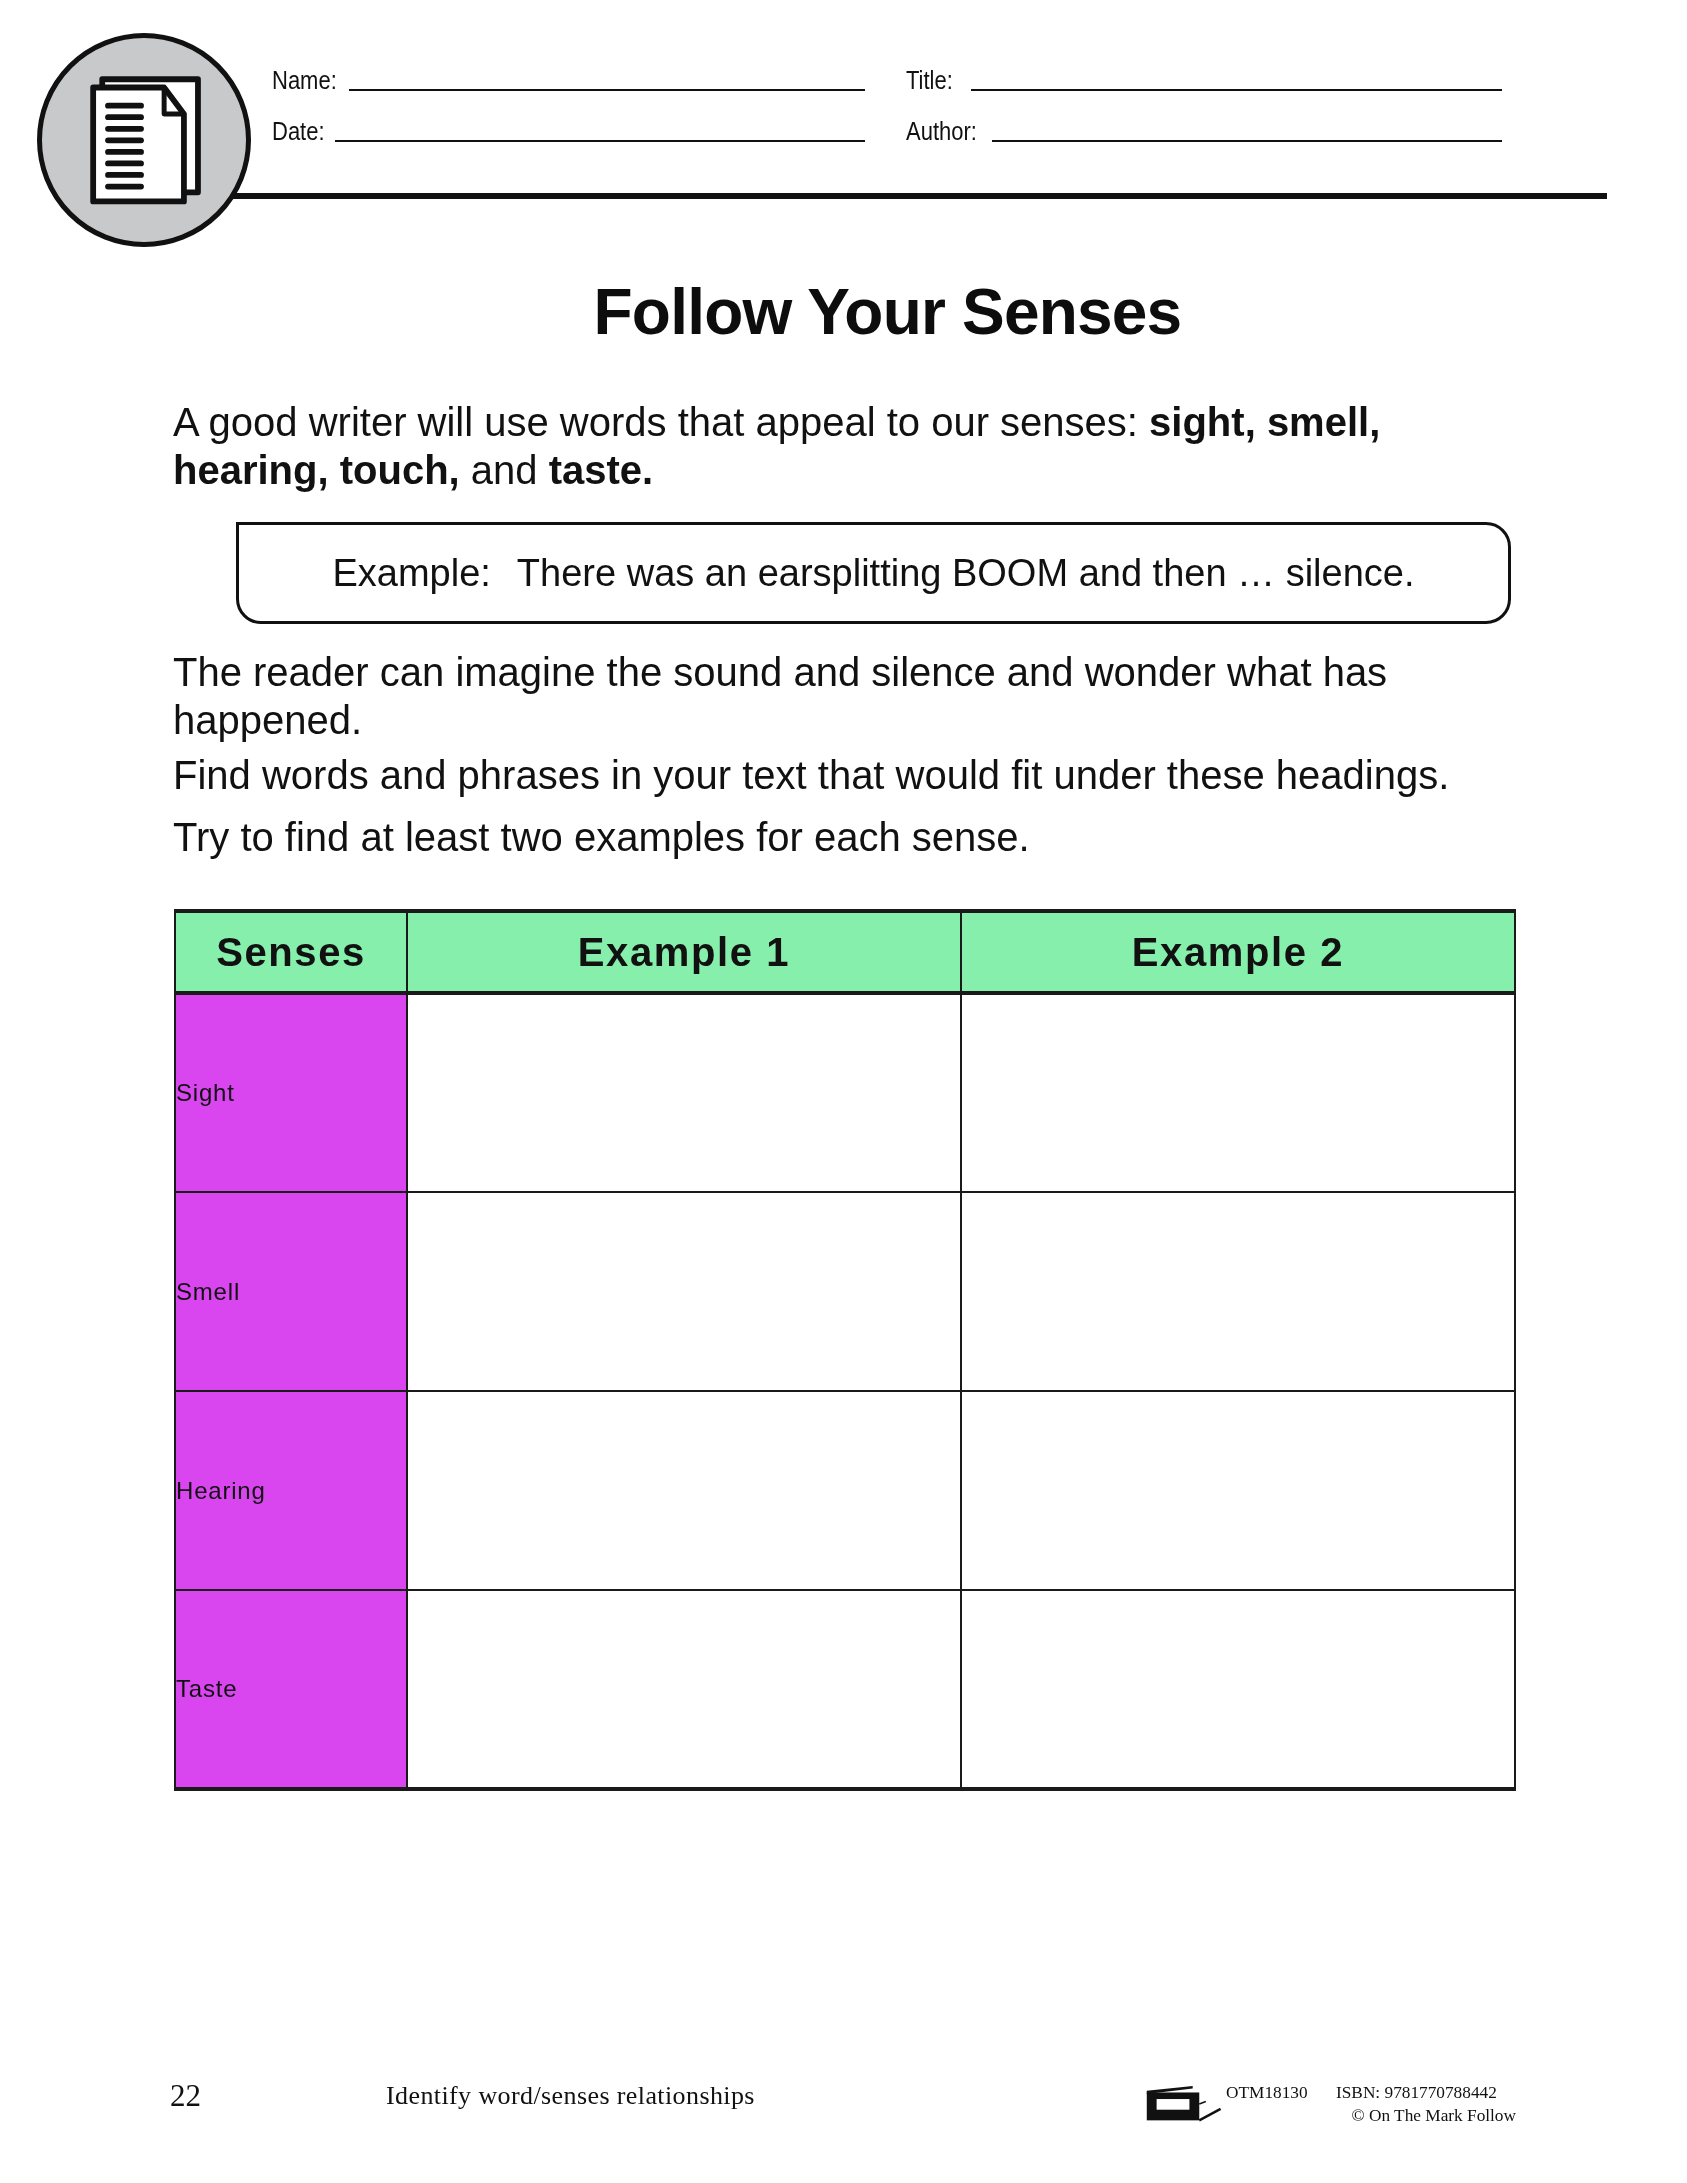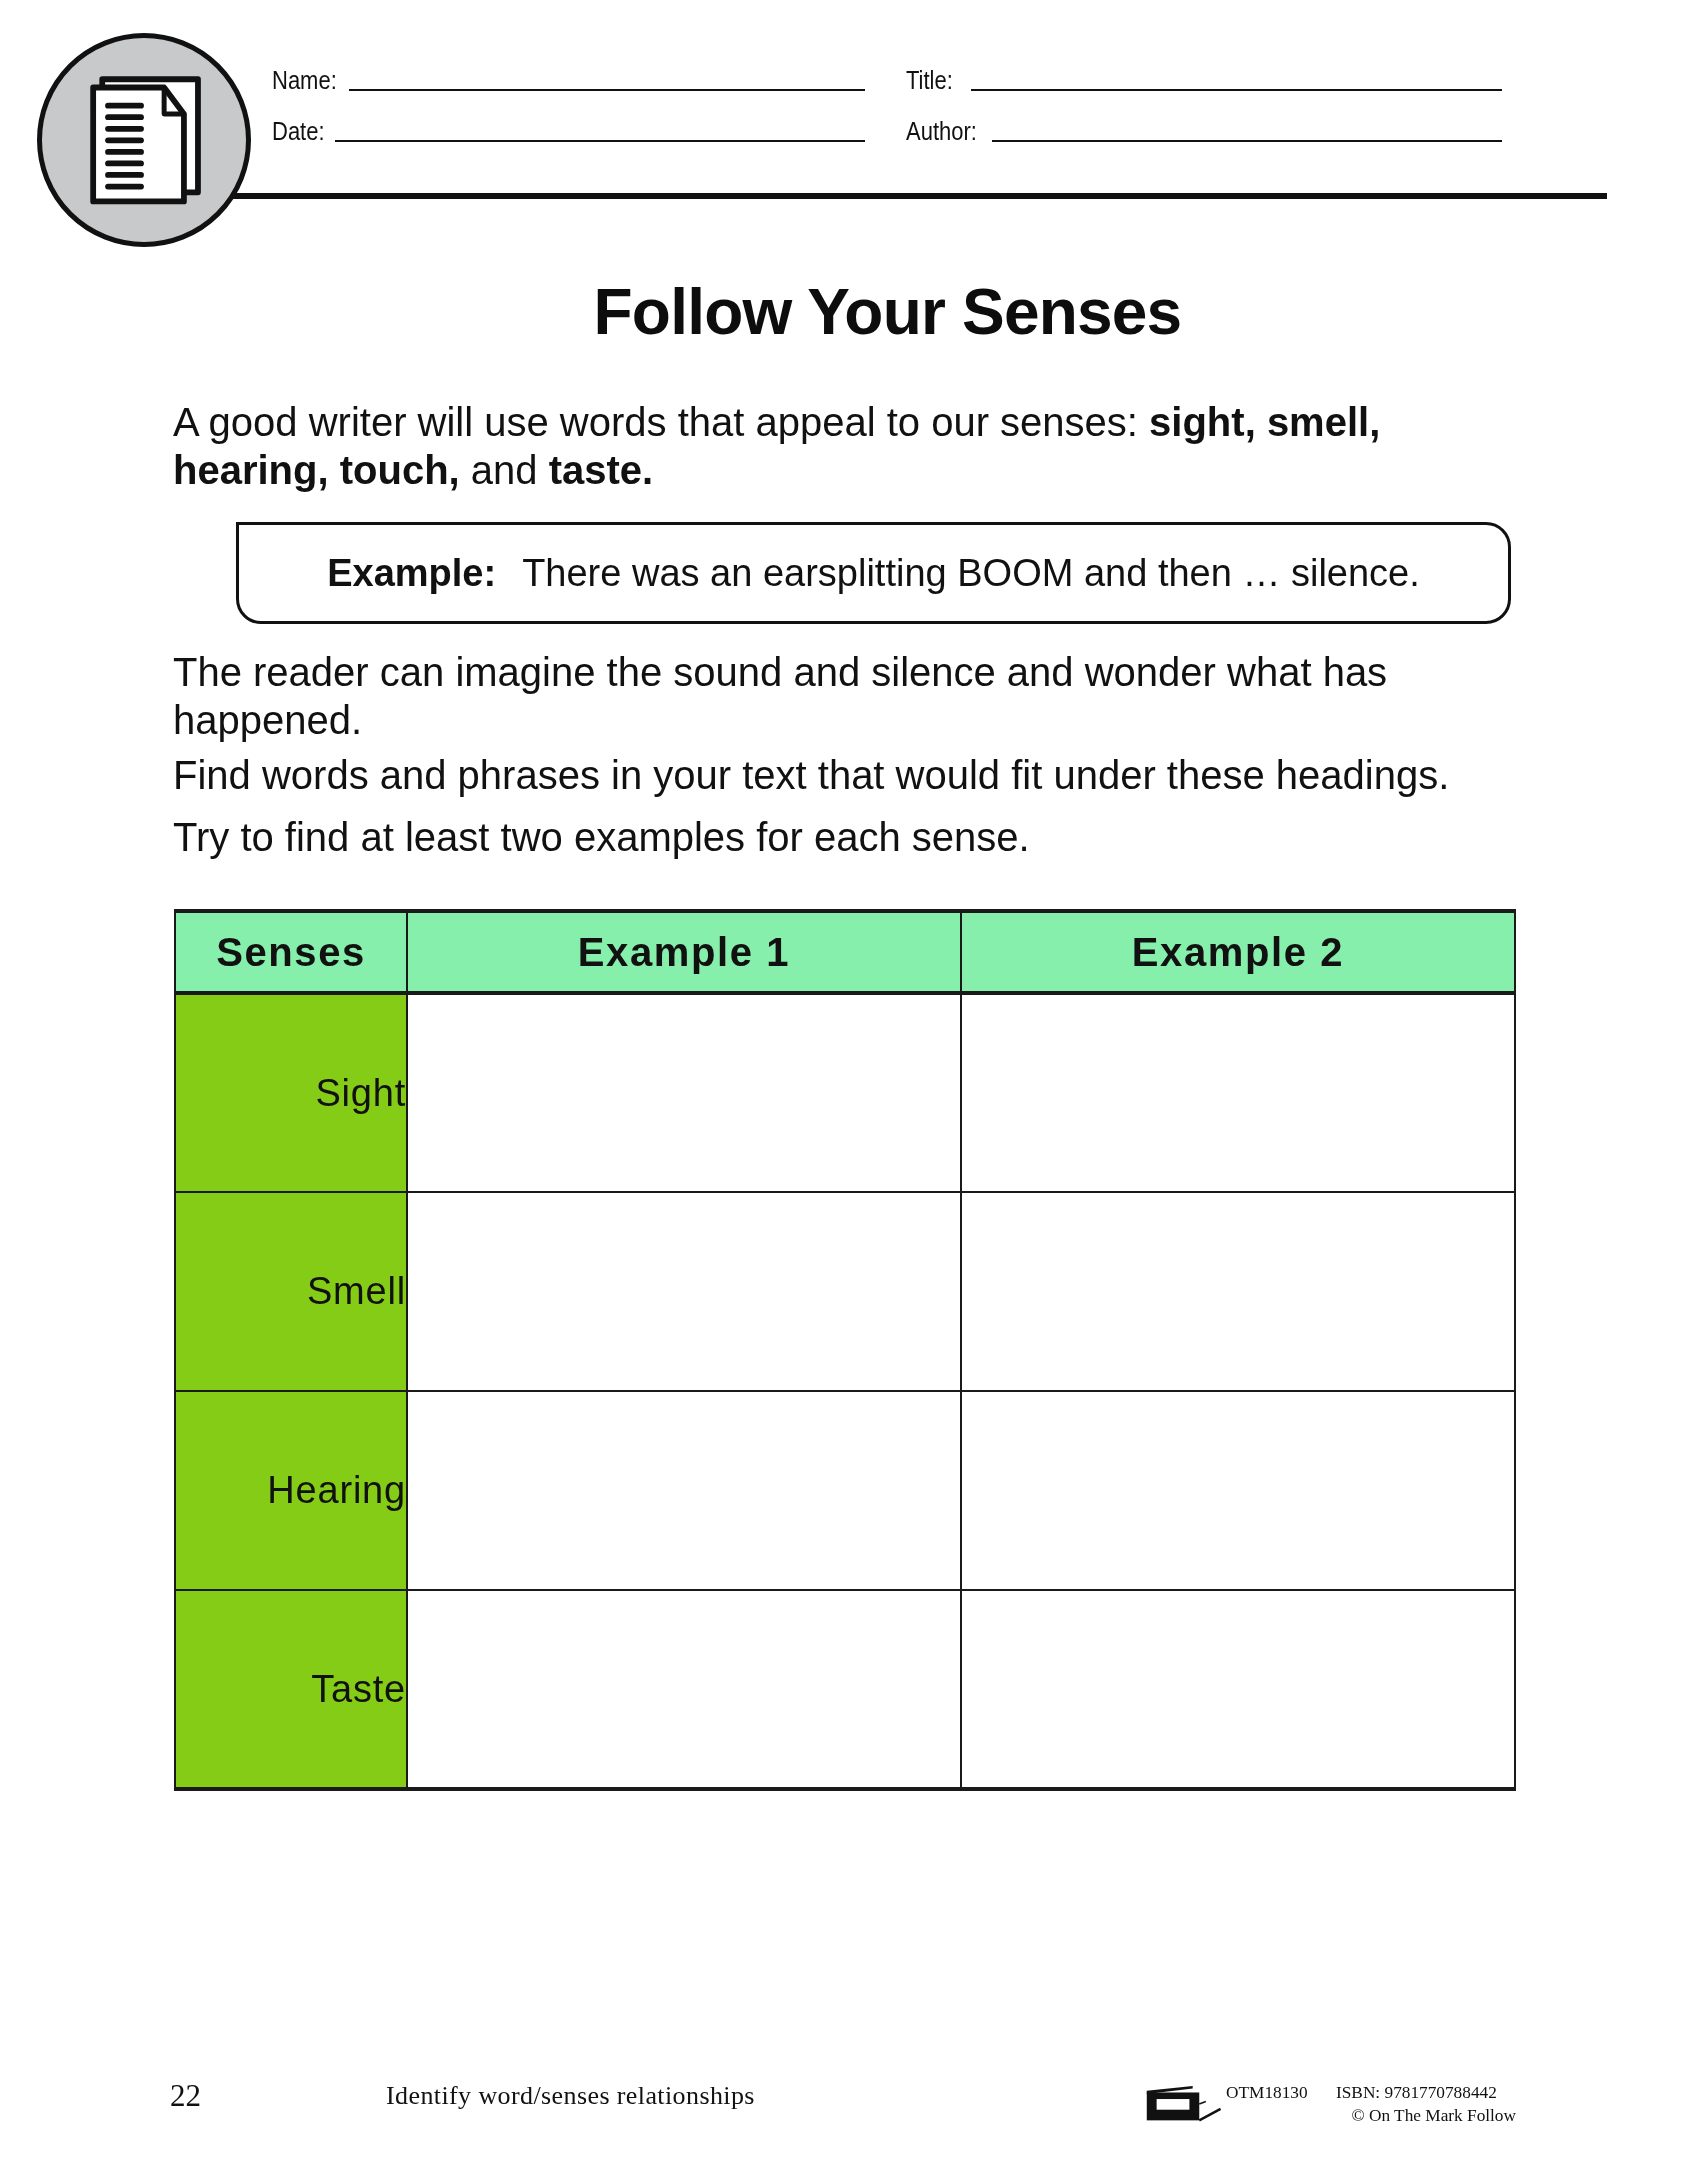--- a/index.html
+++ b/index.html
@@ -39,38 +39,38 @@
     .p4 { top: 813px; }
 
     
     .example-box {
       left: 236px; top: 522px; width: 1275px; height: 102px;
       border: 3.3px solid #111;
       border-radius: 0 25px 25px 25px;
       display: flex; align-items: center; justify-content: center;
       font-family: "Liberation Sans", sans-serif; font-size: 38px; color: #111;
     }
-    .example-box b { font-weight: bold; margin-right: 26px; }
+    .example-box b { font-weight: normal; margin-right: 26px; }
 
     
     .senses-table {
       left: 174px; top: 909px; width: 1339px;
       border-collapse: collapse; table-layout: fixed;
     }
     .senses-table th, .senses-table td { border: 2.5px solid #1a1a1a; }
     .senses-table thead th {
       height: 82px; background: #86efac;
       font-family: "Liberation Sans", sans-serif; font-weight: bold; font-size: 40px; letter-spacing: 1.6px; color: #111;
       text-align: center; vertical-align: middle;
       border-top-width: 4.1px; border-bottom-width: 4.1px;
     }
     .senses-table tbody td { height: 199px; background: #ffffff; }
     .senses-table tbody td.sense-label {
-      background: #84cc16; text-align: right; vertical-align: middle;
-      font-family: "Liberation Sans", sans-serif; font-size: 38px; letter-spacing: 0.8px; color: #111;
+      background: #d946ef; text-align: left; vertical-align: middle;
+      font-family: "Liberation Sans", sans-serif; font-size: 24px; letter-spacing: 0.8px; color: #111;
     }
     .senses-table tbody tr:last-child td { border-bottom-width: 4.1px; }
     .col-senses { width: 232px; }
     .col-ex1 { width: 554px; }
     .col-ex2 { width: 554px; }
 
     
     .footer-serif { font-family: "Liberation Serif", serif; color: #111; }
     .page-number { left: 170px; top: 2078px; font-size: 31px; }
     .footer-skill { left: 386px; top: 2081px; font-size: 26px; letter-spacing: 0.4px; }

